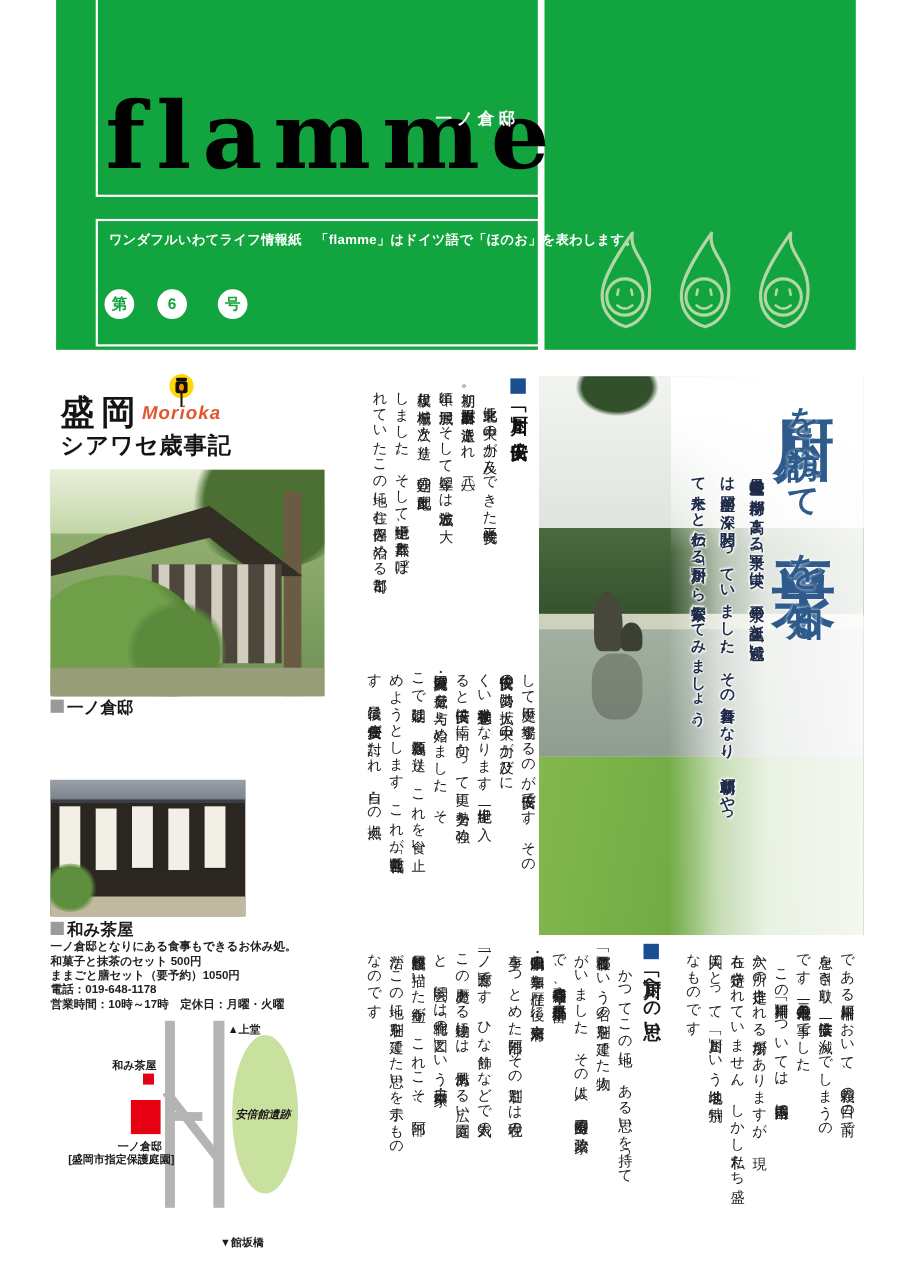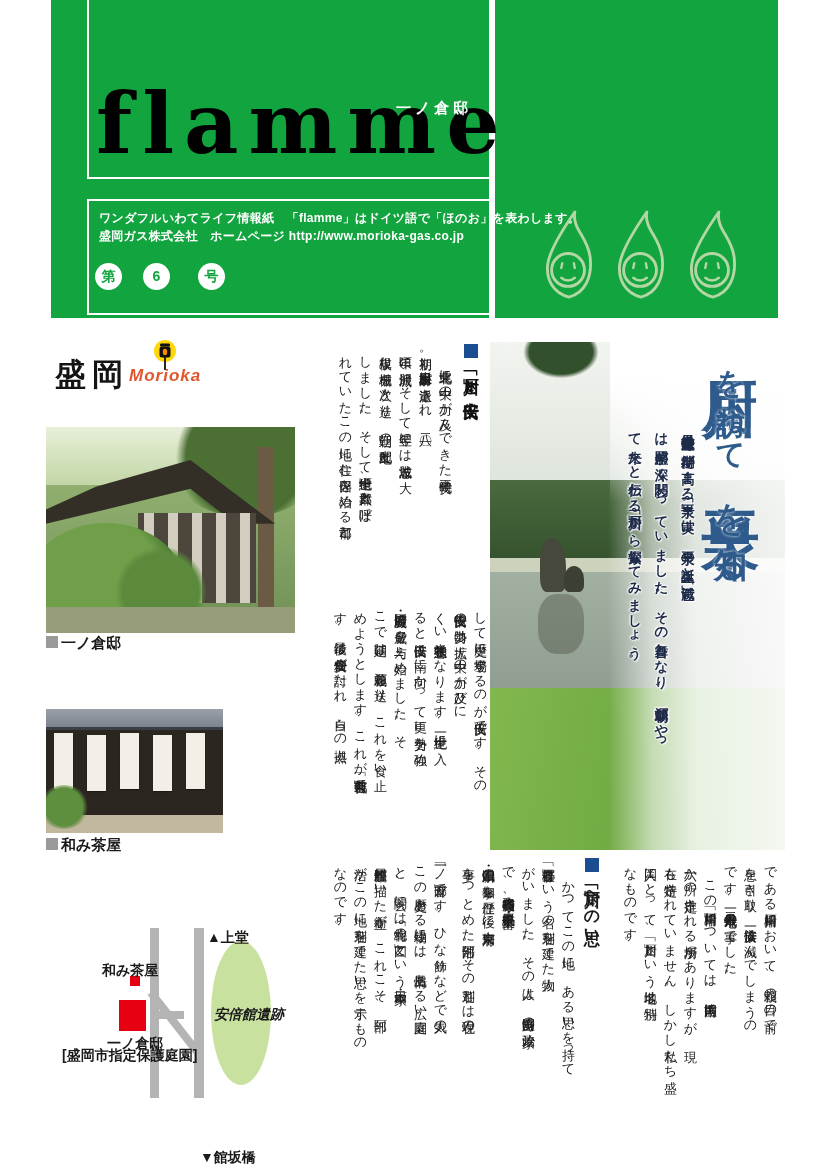--- a/index.html
+++ b/index.html
@@ -49,21 +49,21 @@
   .p2-floor{left:0;bottom:0;width:100%;height:18px;background:#c2b79f;}
   .p2-plant{left:-8px;bottom:4px;width:52px;height:44px;border-radius:50%;
      background:radial-gradient(circle,#5d8f3e 0 55%,rgba(93,143,62,0) 70%);}
   .spot-head{font-size:15px;font-weight:700;color:#1a1a1a;}
   .spot-head .sqg{display:inline-block;width:12px;height:12px;background:#9a9a9a;margin-right:3px;}
   .spot-lines div{font-size:10.5px;font-weight:700;color:#222;line-height:13px;white-space:nowrap;}
   .s1h{left:46px;top:634px;}.s1t{left:46px;top:653px;}
   .s2h{left:46px;top:836px;}.s2t{left:46px;top:855px;}
   
   .road{background:#b4b4b4;}
-  .map-label{font-size:14px;font-weight:700;color:#1a1a1a;white-space:nowrap;}
+  .map-label{font-size:10px;font-weight:700;color:#1a1a1a;white-space:nowrap;}
   .map-ellipse{left:211px;top:941px;width:60px;height:144px;border-radius:50%;background:#c9e19f;}
   .red{background:#e60012;}
   
   .photo-main{left:490px;top:342px;width:295px;height:508px;background:#dfe6de;}
   .pm-sky{left:0;top:0;width:100%;height:150px;background:linear-gradient(180deg,#f2f4ef,#dde4dc);}
   .pm-branch{left:28px;top:-10px;width:86px;height:50px;border-radius:50%;
      background:radial-gradient(ellipse at 50% 40%,#31502b 0 52%,rgba(49,80,43,0) 62%);}
   .pm-forest{left:0;top:138px;width:100%;height:80px;
      background:linear-gradient(180deg,#4a6a3e,#35522e);}
   .pm-shore{left:0;top:216px;width:100%;height:14px;background:#cdd2bd;}
@@ -106,21 +106,20 @@
 
 <div class="page">
 
   <div class="abs green gleft"></div>
   <div class="abs green gright"></div>
   <div class="abs logo-box"></div>
   <div class="abs logo">flamme</div>
   <div class="abs logo-kana">一ノ倉邸</div>
   <div class="abs info-box"></div>
   <div class="abs tag tag1">ワンダフルいわてライフ情報紙　「flamme」はドイツ語で「ほのお」を表わします。</div>
-  <div class="abs tag tag2">盛岡ガス株式会社　ホームページ http://www.morioka-gas.co.jp</div>
   <div class="abs circ c1">第</div>
   <div class="abs circ c2">6</div>
   <div class="abs circ c3">号</div>
 
   <svg class="abs drop d1" viewBox="0 0 60 95">
     <path d="M30 91 C14 87 6 73 8 57 C10 43 20 26 36 3 C33 21 50 29 52 51 C54 71 46 87 30 91 Z" fill="none" stroke="#b2d6a4" stroke-width="3" stroke-linejoin="round"></path>
     <circle cx="29" cy="63" r="17" fill="none" stroke="#b2d6a4" stroke-width="3"></circle>
     <path d="M23 56 L22 61 M35 56 L36 61" stroke="#b2d6a4" stroke-width="2.5" stroke-linecap="round"></path>
     <path d="M22 71 Q29 77 36 71" fill="none" stroke="#b2d6a4" stroke-width="2.5" stroke-linecap="round"></path>
   </svg>
@@ -139,20 +138,21 @@
 
   <div class="abs brand-city">盛岡</div>
   <svg class="abs" style="left:152px;top:339px;width:27px;height:33px;" viewBox="0 0 27 33">
     <circle cx="13" cy="12" r="11" fill="#ffd60a"></circle>
     <rect x="8" y="4.5" width="10" height="3" rx="1.2" fill="#111"></rect>
     <rect x="7.5" y="7.5" width="11" height="11" rx="2.5" fill="#111"></rect>
     <ellipse cx="13" cy="13" rx="2.2" ry="3.2" fill="#ff8c00"></ellipse>
     <rect x="12.1" y="18" width="1.8" height="13" fill="#111"></rect>
   </svg>
   <div class="abs brand-roman">Morioka</div>
+  <div class="abs brand-series">シアワセ歳事記</div>
 
   <div class="abs photo photo1">
     <div class="abs p1-sky"></div>
     <div class="abs p1-canopy"></div>
     <div class="abs p1-trunk"></div>
     <div class="abs p1-roof"></div>
     <div class="abs p1-wall"></div>
     <div class="abs p1-bush"></div>
     <div class="abs p1-bush2"></div>
     <div class="abs p1-ground"></div>
@@ -169,29 +169,36 @@
     <div class="abs p2-noren" style="left:74px;"></div>
     <div class="abs p2-noren" style="left:107px;top:26px;"></div>
     <div class="abs p2-noren" style="left:140px;"></div>
     <div class="abs p2-floor"></div>
     <div class="abs p2-plant"></div>
   </div>
 
   <div class="abs spot-head s2h">
     <span class="sqg"></span><span>和み茶屋</span>
   </div>
+  <div class="abs spot-lines s2t">
+      <div class="vcol">一ノ倉邸となりにある食事もできるお休み処。</div>
+      <div class="vcol">和菓子と抹茶のセット 500円</div>
+      <div class="vcol">ままごと膳セット（要予約）1050円</div>
+      <div class="vcol">電話：019-648-1178</div>
+      <div class="vcol">営業時間：10時～17時　定休日：月曜・火曜</div>
+    </div>
 
   <div class="abs road" style="left:150px;top:928px;width:9px;height:170px;"></div>
   <div class="abs road" style="left:194px;top:928px;width:10px;height:170px;"></div>
   <div class="abs road" style="left:154px;top:990px;width:80px;height:8px;transform:rotate(52deg);transform-origin:0 0;"></div>
   <div class="abs road" style="left:156px;top:1011px;width:28px;height:8px;"></div>
   <div class="abs map-ellipse"></div>
   <div class="abs map-label" style="left:214px;top:1006px;font-style:italic;">安倍館遺跡</div>
   <div class="abs map-label" style="left:207px;top:929px;">▲上堂</div>
-  <div class="abs map-label" style="left:200px;top:1149px;text-align:center;">▼館坂橋</div>
+  <div class="abs map-label" style="left:200px;top:1123px;text-align:center;">▼館坂橋</div>
   <div class="abs red" style="left:130px;top:976px;width:10px;height:10px;"></div>
   <div class="abs map-label" style="left:102px;top:962px;">和み茶屋</div>
   <div class="abs red" style="left:119px;top:1000px;width:27px;height:31px;"></div>
   <div class="abs map-label" style="left:107px;top:1035px;">一ノ倉邸</div>
   <div class="abs map-label" style="left:62px;top:1047px;">[盛岡市指定保護庭園]</div>
 
   <div class="abs photo photo-main">
     <div class="abs pm-sky"></div>
     <div class="abs pm-branch"></div>
     <div class="abs pm-forest"></div>

